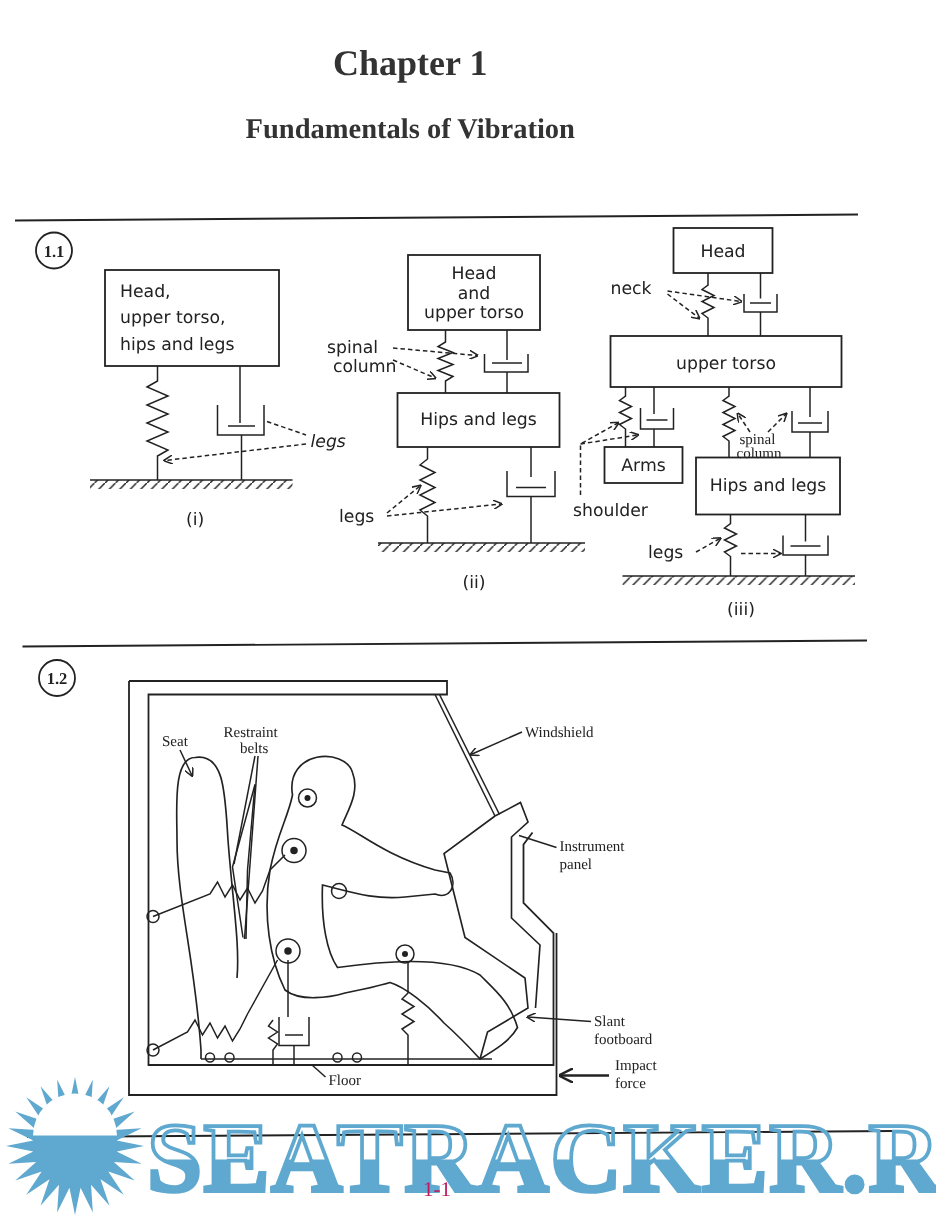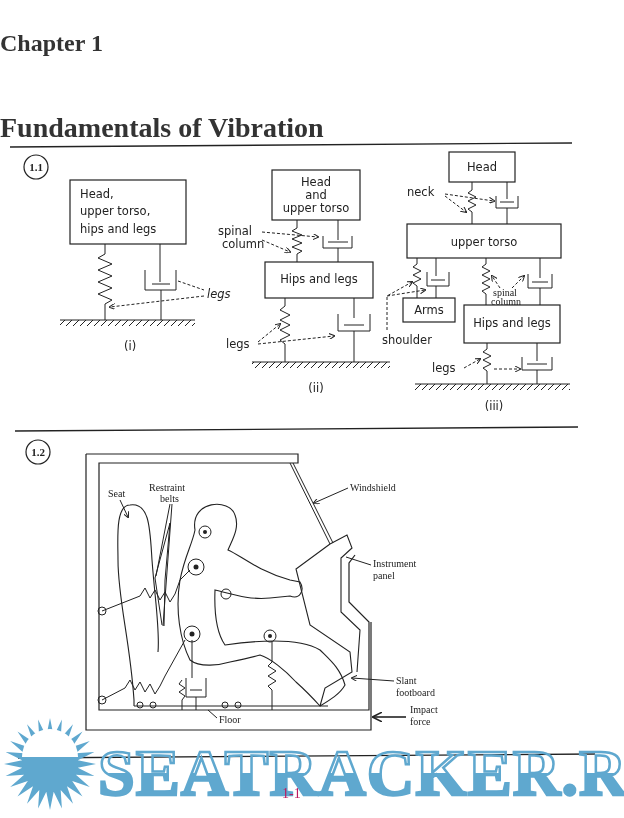--- a/index.html
+++ b/index.html
@@ -1,19 +1,19 @@
 <!DOCTYPE html>
 <html><head>
 <meta charset="utf-8">
 <style>
   html,body{margin:0;padding:0;background:#fff;}
   body{width:624px;height:818px;position:relative;overflow:hidden;font-family:"Liberation Serif",serif;color:#222;}
-  .title{position:absolute;left:0;width:547px;text-align:left;font-family:"Liberation Serif",serif;font-weight:bold;color:#333;}
+  .title{position:absolute;left:0;width:547px;text-align:center;font-family:"Liberation Serif",serif;font-weight:bold;color:#333;}
   #chap{top:30px;font-size:24px;}
-  #sub{top:76px;font-size:28px;margin-top:36px;}
+  #sub{top:76px;font-size:19px;}
   svg{position:absolute;left:0;top:0;}
   .hand{font-family:"DejaVu Sans",sans-serif;font-size:11.5px;fill:#222;}
   .serif{font-family:"Liberation Serif",serif;font-size:10px;fill:#222;}
   .lbl{font-family:"Liberation Serif",serif;font-weight:bold;font-size:11px;fill:#222;}
   #pagenum{position:absolute;left:282px;top:786px;font-size:14px;font-family:"Liberation Serif",serif;color:#be185d;}
   #wm{position:absolute;left:98px;top:740px;font-family:"Liberation Serif",serif;font-weight:bold;font-size:66px;letter-spacing:1px;color:transparent;-webkit-text-stroke:2.5px #5fa8cf;line-height:1;}
   #wm2{position:absolute;left:98px;top:740px;font-family:"Liberation Serif",serif;font-weight:bold;font-size:66px;letter-spacing:1px;color:#5fa8cf;line-height:1;clip-path:inset(33px 0 0 0);}
 </style>
 </head>
 <body>

